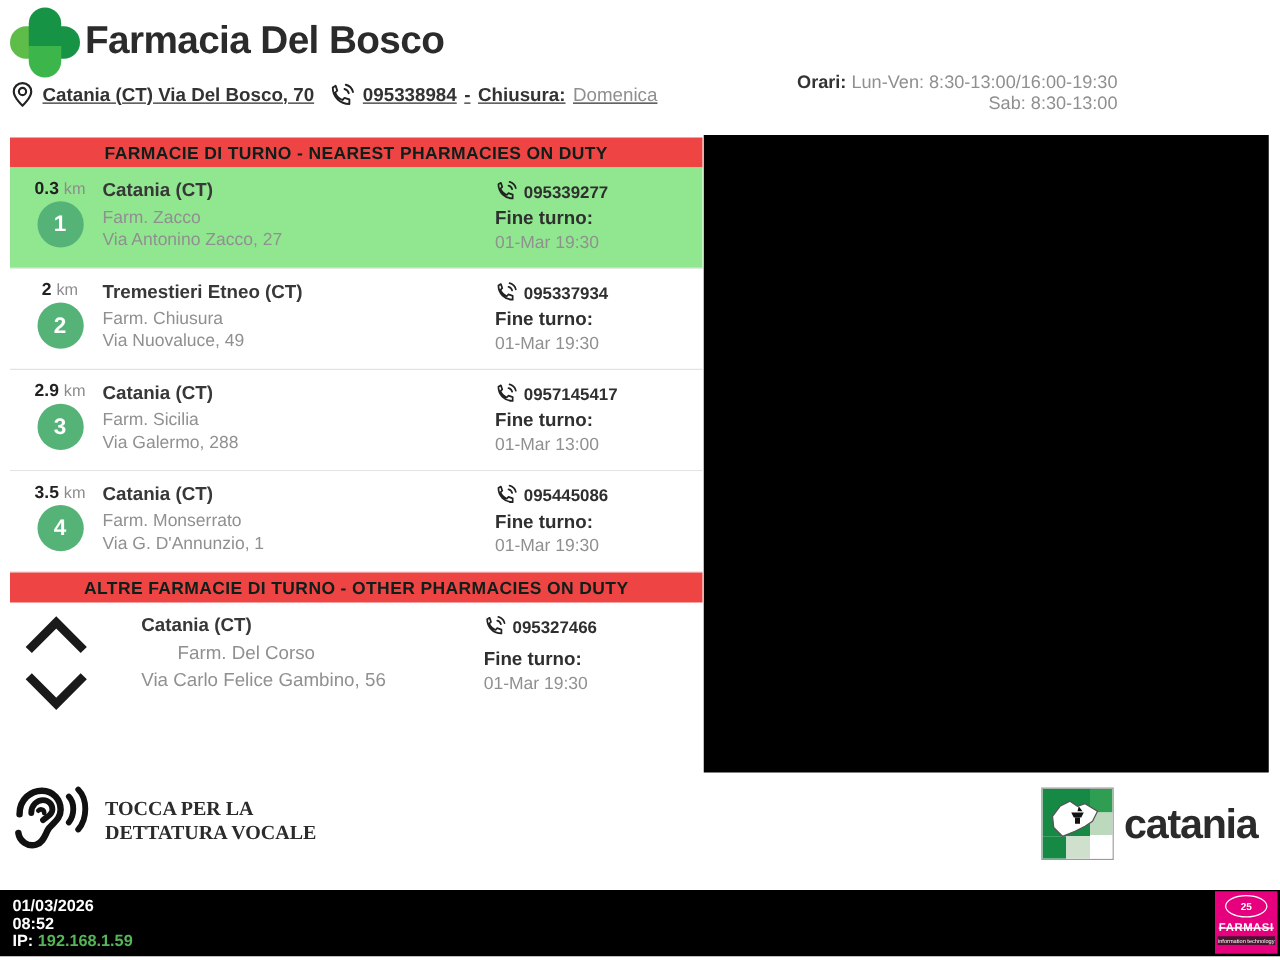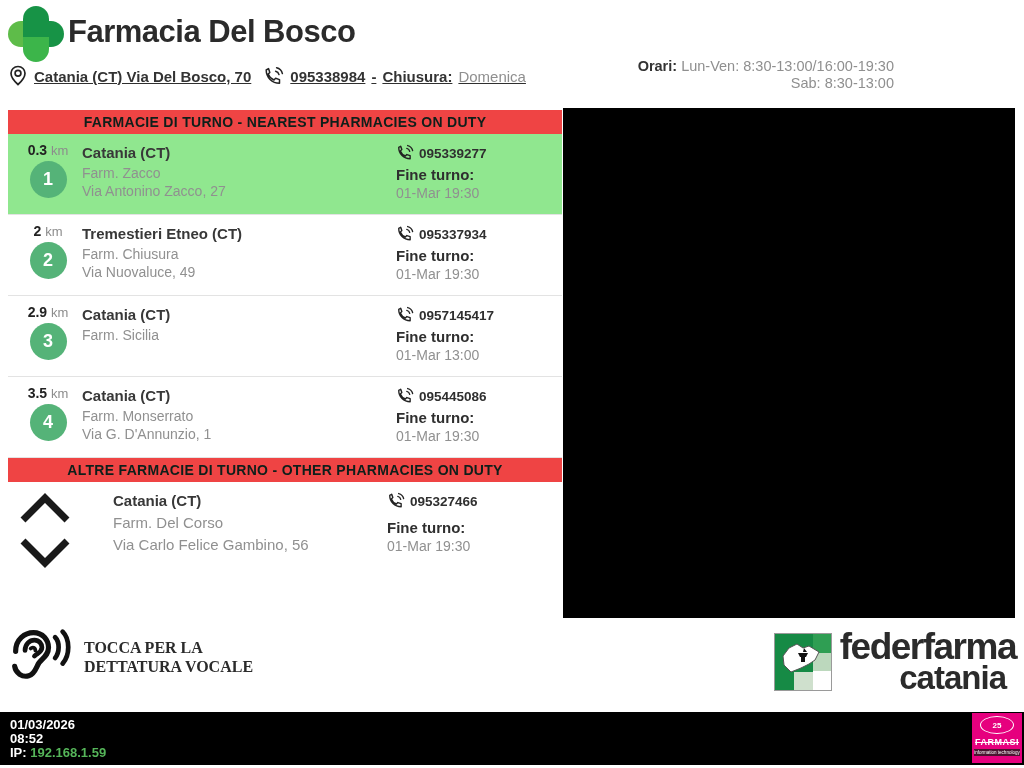--- a/index.html
+++ b/index.html
@@ -158,20 +158,21 @@
   </div>
 
   <div class="row">
     <div class="col-dist">
       <div class="dist"><span>2.9</span> <span class="u">km</span></div>
       <div class="num-circle">3</div>
     </div>
     <div class="col-info">
       <div class="city">Catania (CT)</div>
       <div class="sub">Farm. Sicilia</div>
+      <div class="sub">Via Galermo, 288</div>
     </div>
     <div class="col-turno">
       <div class="phone-line">
         <svg class="icon-svg" width="18" height="18" viewBox="0 0 21 21">
           <path d="M3.2 4 C3.2 11.5 9 17.2 16.5 17.2 L16.5 13.6 L12.6 12.3 L11 14 C8.2 12.9 6.2 10.9 5.1 8.1 L6.8 6.5 L5.5 2.6 Z" fill="none" stroke="#222" stroke-width="1.6" stroke-linejoin="round"></path>
           <path d="M12.6 5.2 C14.3 5.6 15.6 6.9 16 8.6" fill="none" stroke="#222" stroke-width="1.6" stroke-linecap="round"></path>
           <path d="M13.6 1.8 C16.5 2.5 18.7 4.7 19.4 7.6" fill="none" stroke="#222" stroke-width="1.6" stroke-linecap="round"></path>
         </svg>
         <span>0957145417</span>
       </div>
@@ -214,21 +215,21 @@
         </svg>
       </button>
       <button class="chev-btn">
         <svg width="56" height="32" viewBox="0 0 56 32">
           <polyline points="6,4 28,26 50,4" fill="none" stroke="#1a1a1a" stroke-width="7"></polyline>
         </svg>
       </button>
     </div>
     <div class="col-info">
       <div class="city">Catania (CT)</div>
-      <div class="sub" style="font-size:15px; line-height:22px;">Farm. Del Corso</div>
+      <div class="sub" style="font-size:15px; line-height:22px;margin-left:29px;">Farm. Del Corso</div>
       <div class="sub" style="font-size:15px; line-height:22px;">Via Carlo Felice Gambino, 56</div>
     </div>
     <div class="col-turno">
       <div class="phone-line">
         <svg class="icon-svg" width="18" height="18" viewBox="0 0 21 21">
           <path d="M3.2 4 C3.2 11.5 9 17.2 16.5 17.2 L16.5 13.6 L12.6 12.3 L11 14 C8.2 12.9 6.2 10.9 5.1 8.1 L6.8 6.5 L5.5 2.6 Z" fill="none" stroke="#222" stroke-width="1.6" stroke-linejoin="round"></path>
           <path d="M12.6 5.2 C14.3 5.6 15.6 6.9 16 8.6" fill="none" stroke="#222" stroke-width="1.6" stroke-linecap="round"></path>
           <path d="M13.6 1.8 C16.5 2.5 18.7 4.7 19.4 7.6" fill="none" stroke="#222" stroke-width="1.6" stroke-linecap="round"></path>
         </svg>
         <span>095327466</span>
@@ -264,21 +265,20 @@
       <rect x="0" y="38" width="19" height="18" fill="#168a45"></rect>
       <rect x="19" y="38" width="19" height="18" fill="#cfe0cd"></rect>
       <rect x="38" y="37" width="18" height="19" fill="#ffffff"></rect>
       <path d="M8 22 L14 14 L22 10 L28 14 L34 12 L44 18 L40 26 L34 30 L26 34 L16 38 L9 31 Z" fill="#ffffff" stroke="#555" stroke-width="1"></path>
       <path d="M23 19 h10 l-2 4 h-6 z" fill="#111"></path>
       <rect x="26" y="23" width="4" height="5" fill="#111"></rect>
       <path d="M29 14 l3 4 h-4 z" fill="#111"></path>
     </svg>
   </div>
   <div class="feder-text">
-    <div class="feder-l1">federfarma</div>
     <div class="feder-l2">catania</div>
   </div>
 </div>
 
 <div class="footer">
   <div>01/03/2026</div>
   <div>08:52</div>
   <div><span>IP:</span>
     <span class="ip-val">192.168.1.59</span></div>
 </div>

